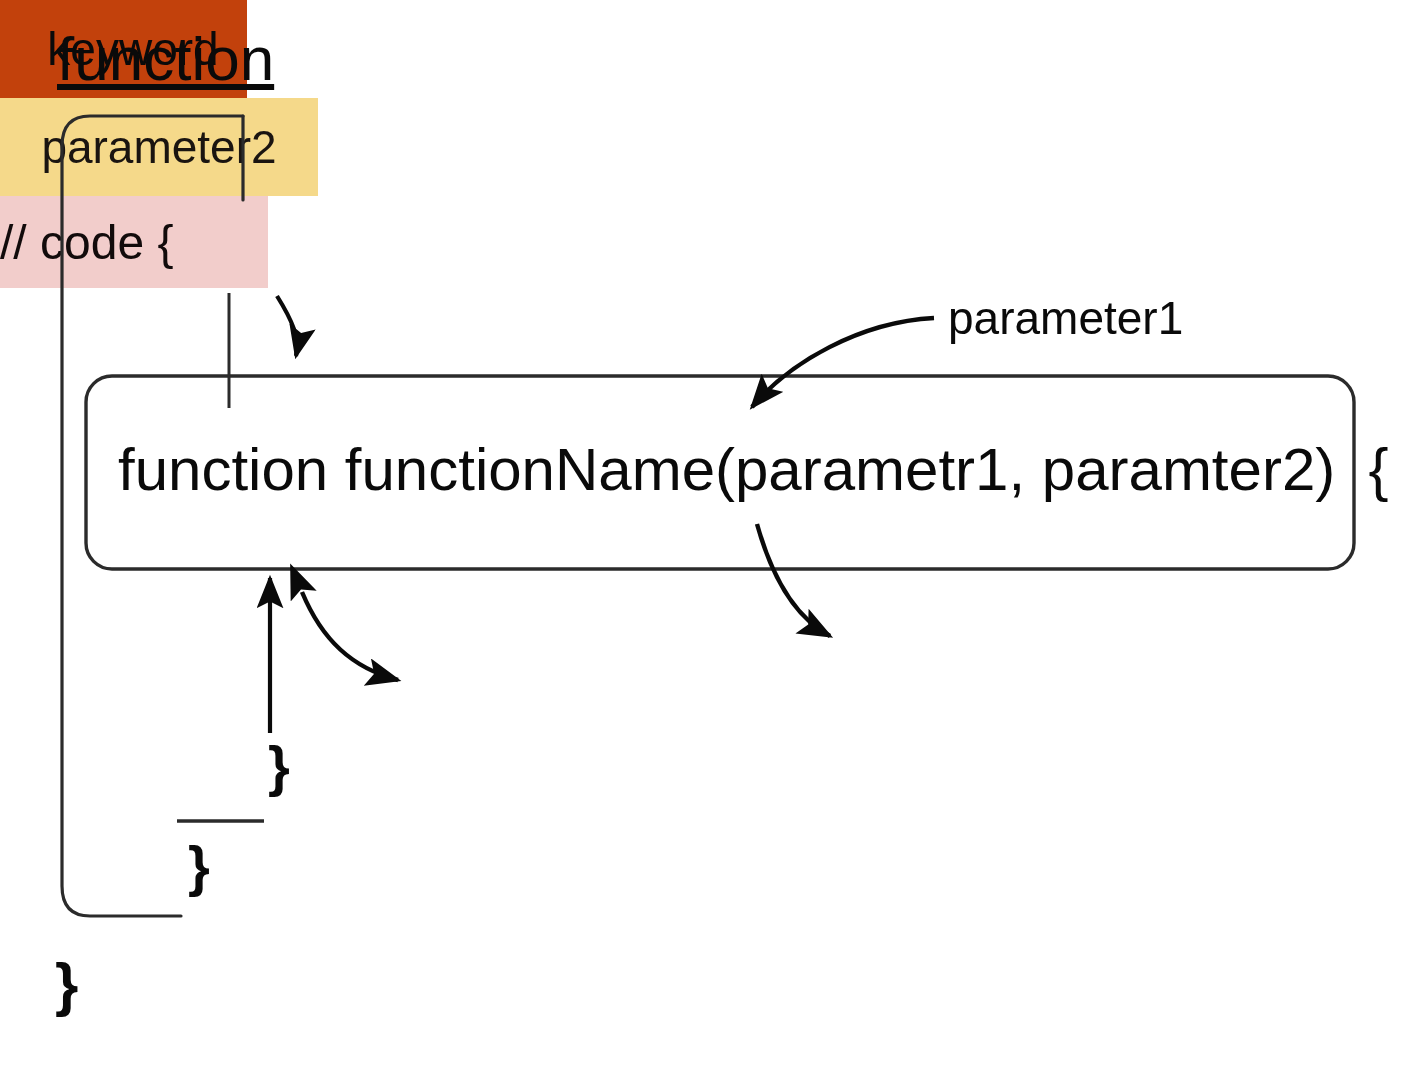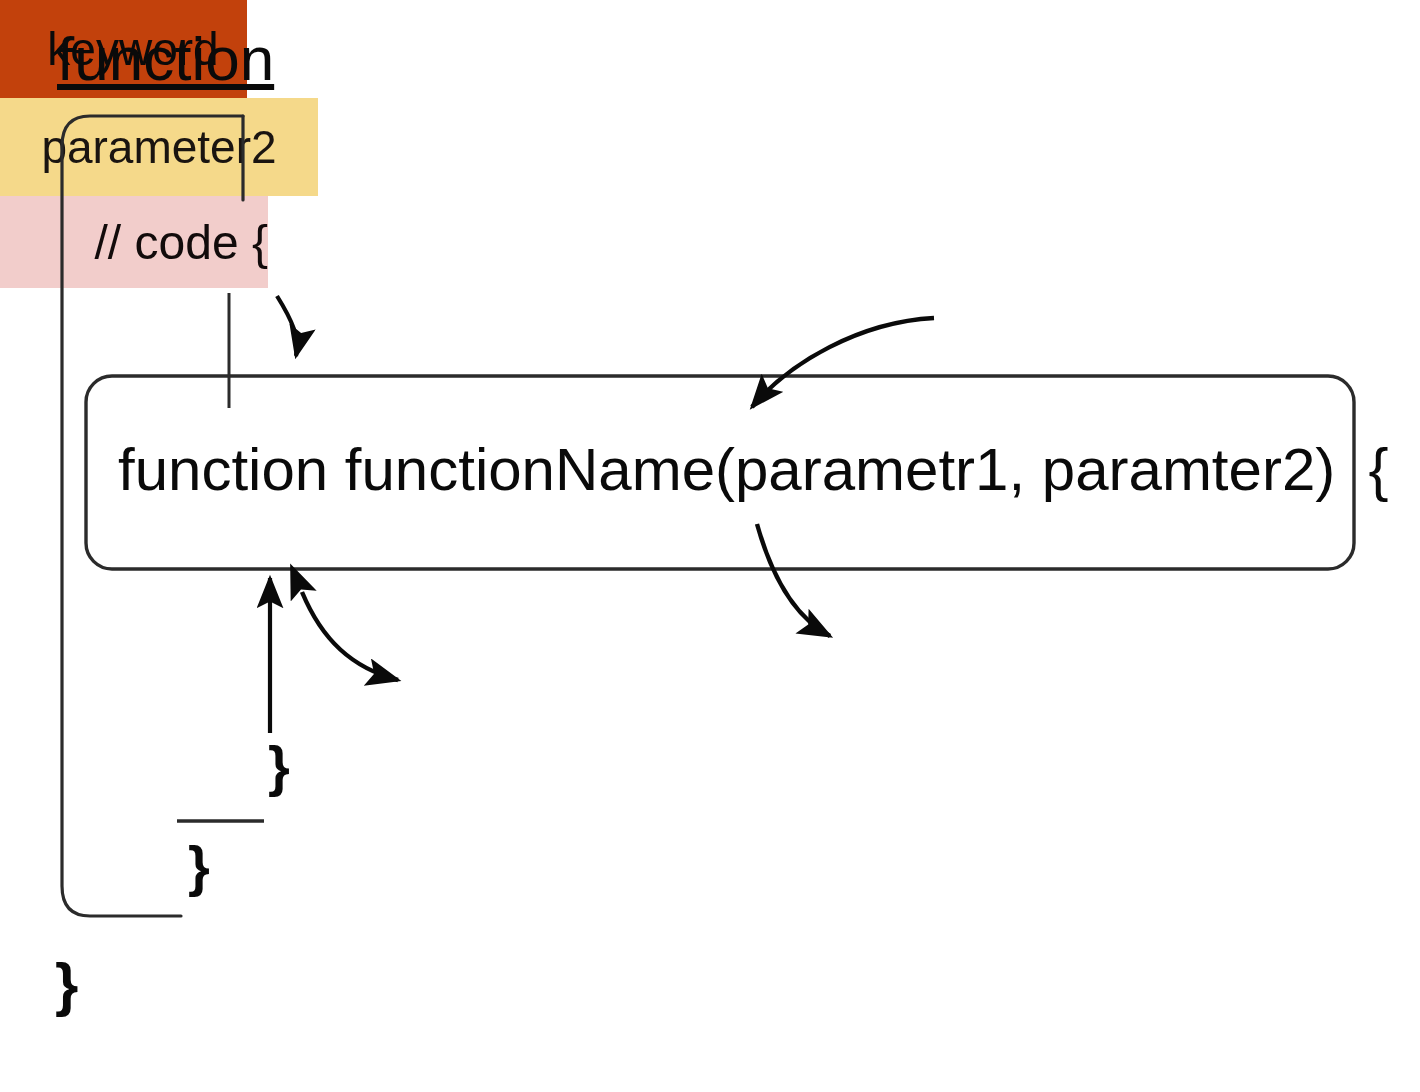--- a/index.html
+++ b/index.html
@@ -82,21 +82,21 @@
     font-family: "Liberation Sans", sans-serif;
   }
   .box-code-comment {
     left: 866px;
     top: 596px;
     width: 268px;
     height: 92px;
     background: #f2cdcb;
     display: flex;
     align-items: center;
-    justify-content: flex-end;
+    justify-content: flex-start;
   }
   .box-code-comment .box-text {
     font-size: 48px;
     color: #120b0b;
     font-family: "Liberation Sans", sans-serif;
   }
   .brace {
     font-size: 56px;
     font-weight: bold;
     color: #0a0a0a;
@@ -143,20 +143,21 @@
   </svg>
 
   <div class="txt label-function">function</div>
 
   <div class="box-keyword">
     <span class="box-text">keyword</span>
   </div>
 
   <div class="txt code-text">function functionName(parametr1, paramter2)  {</div>
 
+  <div class="txt label-parameter1">parameter1</div>
 
   <div class="box-parameter2">
     <span class="box-text">parameter2</span>
   </div>
 
   <div class="box-code-comment">
     <span class="box-text">// code {</span>
   </div>
 
   <div class="txt brace brace-1">}</div>

